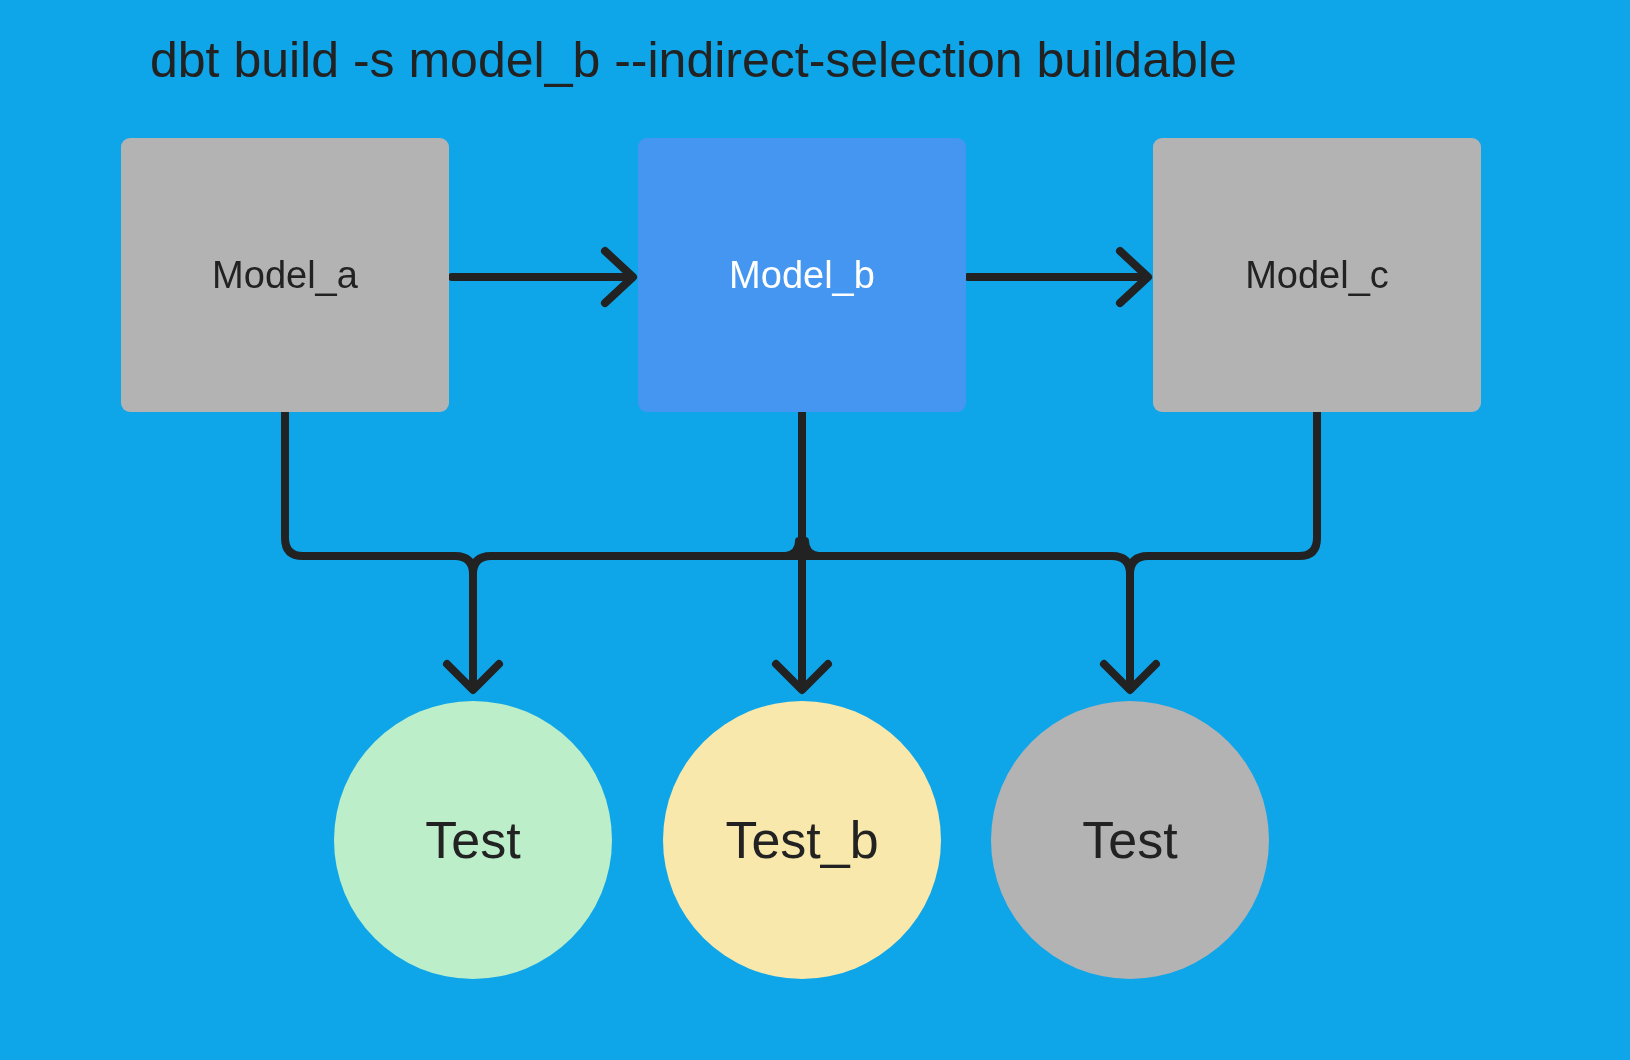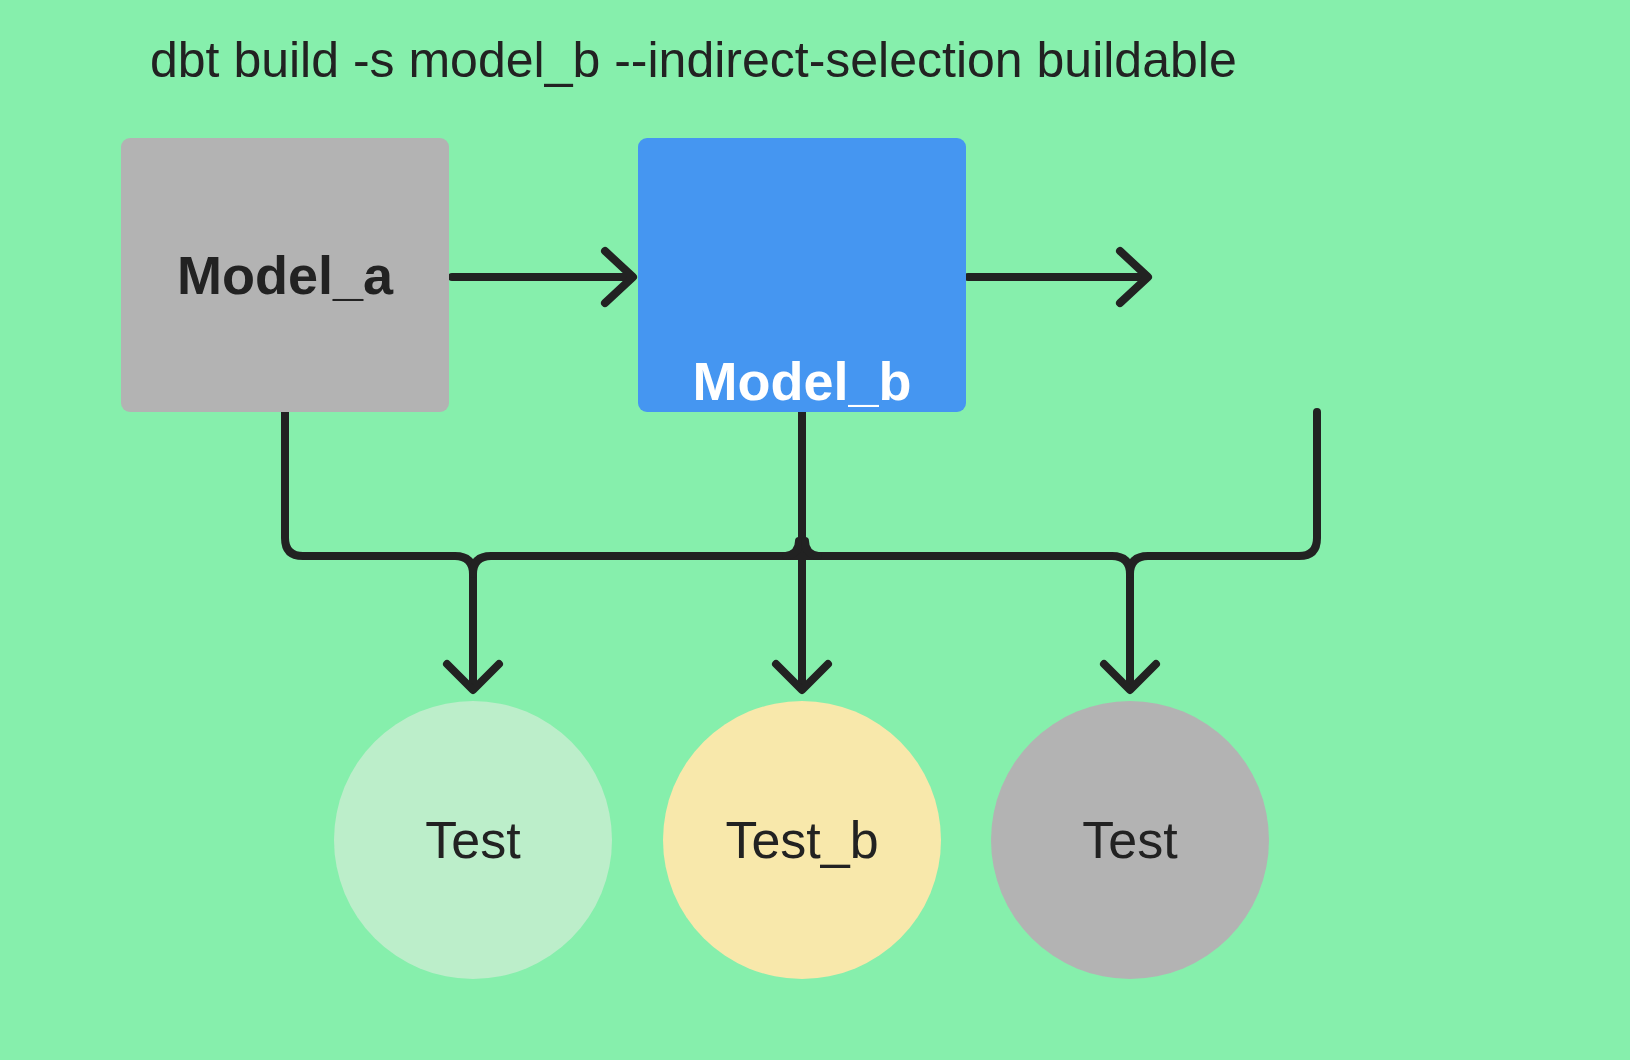--- a/index.html
+++ b/index.html
@@ -1,20 +1,20 @@
 <!DOCTYPE html>
 <html><head>
 <meta charset="utf-8">
 <style>
   html, body { margin: 0; padding: 0; background: #ffffff; }
   .canvas {
     position: relative;
     width: 1630px;
     height: 1060px;
-    background: #86efac;
+    background: #0ea5e9;
     font-family: "Liberation Sans", sans-serif;
     overflow: hidden;
   }
   .title {
     position: absolute;
     left: 150px;
     top: 30px;
     font-size: 50px;
     line-height: 60px;
     font-weight: 400;
@@ -39,25 +39,25 @@
     position: absolute;
     top: 138px;
     width: 328px;
     height: 274px;
     border-radius: 9px;
     display: flex;
     align-items: center;
     justify-content: center;
   }
   .model-box .label {
-    font-size: 54px;
-    font-weight: 700;
+    font-size: 38px;
+    font-weight: 400;
   }
   .model-a { left: 121px; }
-  .model-b { left: 638px; align-items: flex-end; }
+  .model-b { left: 638px; }
   .model-c { left: 1153px; }
   .test-circle {
     position: absolute;
     top: 701px;
     width: 278px;
     height: 278px;
     border-radius: 50%;
     display: flex;
     flex-direction: column;
     align-items: center;
@@ -106,20 +106,23 @@
   </svg>
 
   <div class="model-box model-a" style="background-color: rgb(179, 179, 179); color: rgb(34, 34, 34);">
     <div class="label">Model_a</div>
   </div>
 
   <div class="model-box model-b" style="background-color: rgb(69, 150, 241); color: rgb(255, 255, 255);">
     <div class="label">Model_b</div>
   </div>
 
+  <div class="model-box model-c" style="background-color: rgb(179, 179, 179); color: rgb(34, 34, 34);">
+    <div class="label">Model_c</div>
+  </div>
 
   <div class="test-circle test-ab" style="background-color: rgb(188, 238, 202); color: rgb(34, 34, 34);">
     <div class="line">Test</div>
   </div>
 
   <div class="test-circle test-b" style="background-color: rgb(248, 232, 171); color: rgb(34, 34, 34); text-align: right;">
     <div class="line">Test_b</div>
     <div class="line"></div>
   </div>
 

